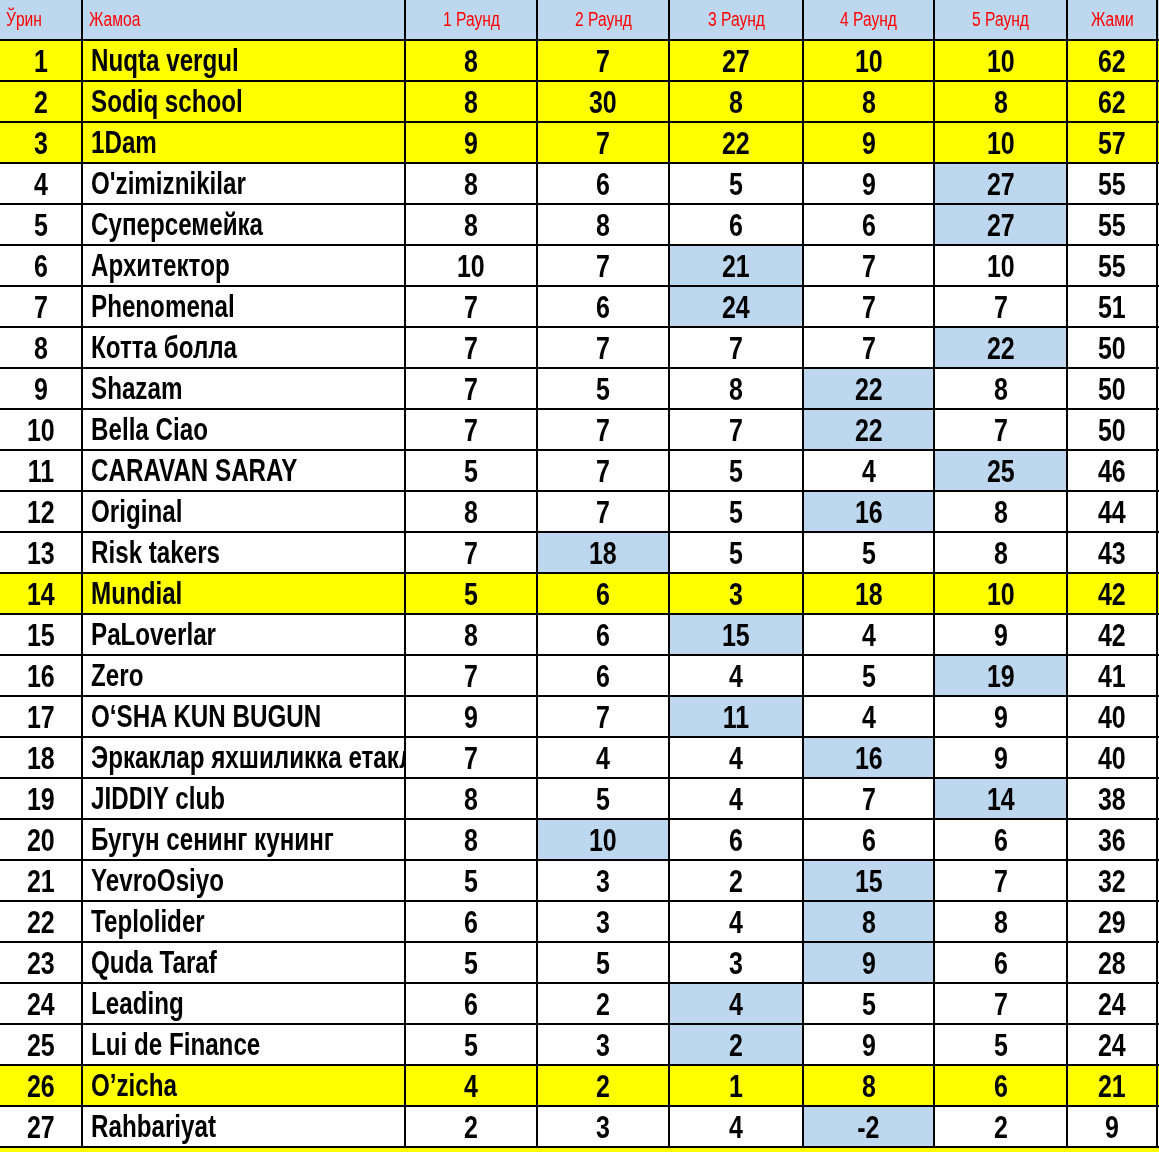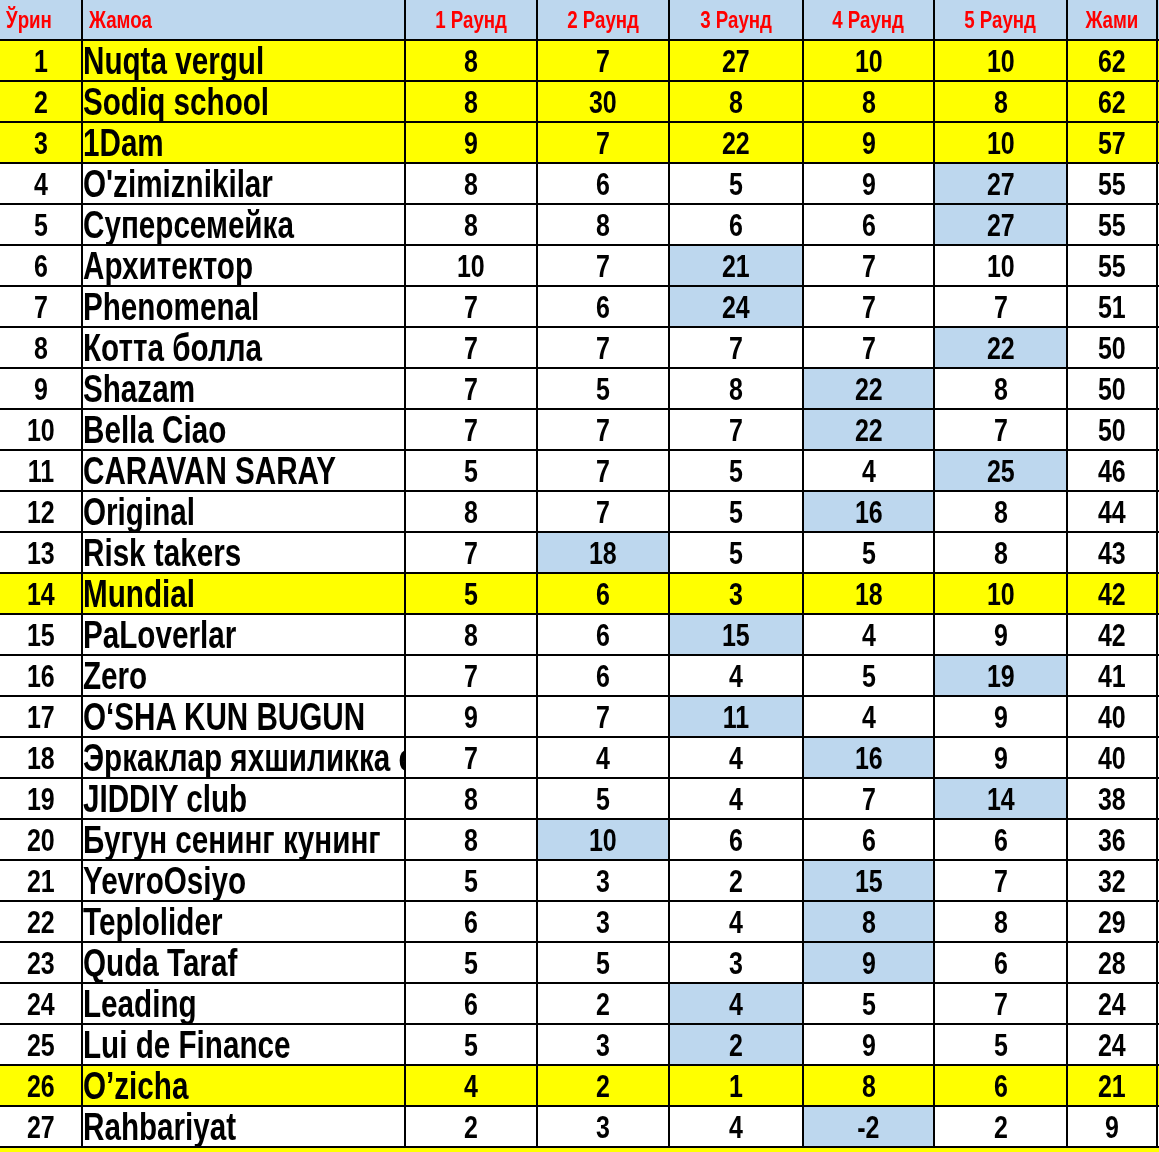--- a/index.html
+++ b/index.html
@@ -30,35 +30,35 @@
     overflow: hidden;
     white-space: nowrap;
     vertical-align: middle;
     box-sizing: border-box;
   }
   thead tr { height: 40px; }
   tbody tr { height: 41px; }
   th {
     background: var(--c-blue);
     color: var(--c-red);
-    font-weight: 700;
-    font-size: 24px;
+    font-weight: 400;
+    font-size: 20px;
     text-align: center;
     border-top: none;
   }
   th.left { text-align: left; padding-left: 6px; }
   td {
     background: var(--c-white);
     color: var(--c-text);
     font-weight: 700;
     font-size: 32px;
     text-align: center;
     line-height: 1;
   }
-  td.team { text-align: left; font-size: 38px; }
+  td.team { text-align: left; padding-left: 8px; font-size: 31px; }
   tr.row-yellow td { background: var(--c-yellow); }
   td.cell-blue { background: var(--c-blue); }
   .first-col { border-left: none; }
   .edge-col { border-right: none; }
   tr.bottom-sliver { height: 10px; }
   tr.bottom-sliver td {
     background: var(--c-yellow);
     border-bottom: none;
     border-left: none;
     border-right: none;

